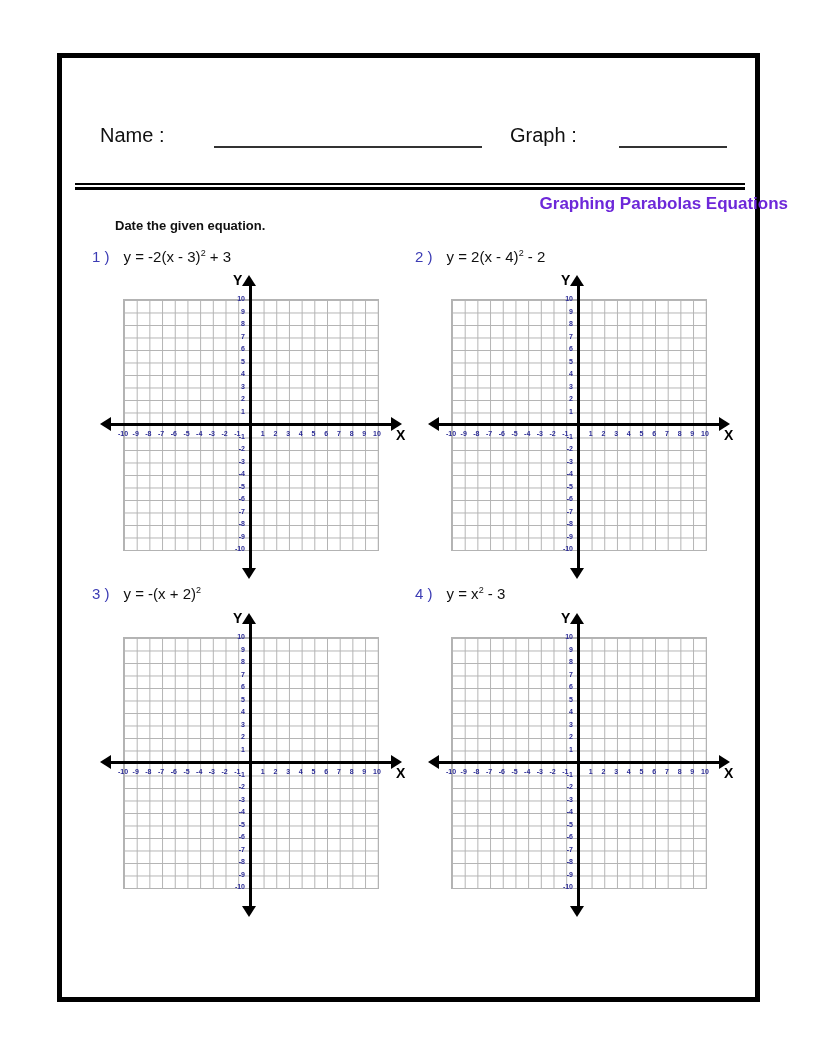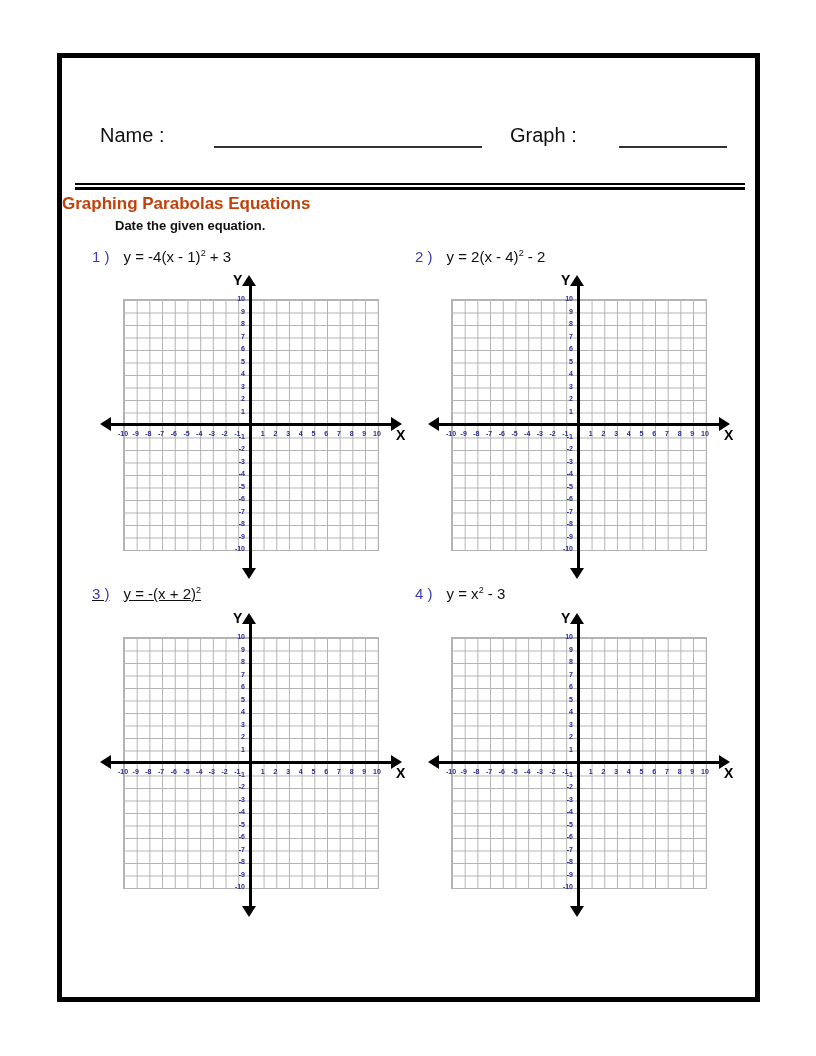--- a/index.html
+++ b/index.html
@@ -3,27 +3,27 @@
 <meta charset="utf-8">
 <style>
   html,body{margin:0;padding:0;background:#fff;}
   .page{position:relative;width:816px;height:1056px;background:#fff;font-family:"Liberation Sans",sans-serif;overflow:hidden;}
   .sheet{position:absolute;left:57px;top:53px;width:703px;height:949px;border:5px solid #000;box-sizing:border-box;}
   .name-label{position:absolute;left:38px;top:66px;font-size:20px;color:#111;}
   .date-label{position:absolute;left:448px;top:66px;font-size:20px;color:#111;}
   .name-line{position:absolute;left:152px;top:66px;width:268px;height:22px;border-bottom:2px solid #333;}
   .date-line{position:absolute;left:557px;top:66px;width:108px;height:22px;border-bottom:2px solid #333;}
   .double-rule{position:absolute;left:13px;top:125px;width:670px;height:7px;border-top:2px solid #000;border-bottom:3px solid #000;box-sizing:border-box;}
-  .title{position:absolute;left:0;top:136px;width:100%;text-align:left;font-size:17px;font-weight:bold;color:#c2410c;}
+  .title{position:absolute;left:0;top:136px;width:100%;text-align:right;font-size:17px;font-weight:bold;color:#6d28d9;padding-left:33px;}
   .instruction{position:absolute;left:53px;top:160px;font-size:13px;font-weight:bold;color:#111;}
   .plabel{position:absolute;font-size:15px;color:#111;white-space:nowrap;}
   .plabel .pnum{color:#3c3cb4;margin-right:14px;}
   .plabel sup{font-size:9px;}
   .p1{left:30px;top:190px;} .p2{left:353px;top:190px;}
-  .p3{left:30px;top:527px;text-decoration:underline;} .p4{left:353px;top:527px;}
+  .p3{left:30px;top:527px;} .p4{left:353px;top:527px;}
   .graph{position:absolute;width:310px;height:302px;}
   .g1{left:38px;top:217px;} .g2{left:366px;top:217px;}
   .g3{left:38px;top:555px;} .g4{left:366px;top:555px;}
   .grid{position:absolute;left:23px;top:24px;width:254px;height:250px;border:1px solid #b3b3b3;box-sizing:content-box;
         background-image:linear-gradient(to right,#b3b3b3 1px,transparent 1px),linear-gradient(to bottom,#b3b3b3 1px,transparent 1px);
         background-size:12.7px 12.5px;}
   .xaxis{position:absolute;left:8px;top:147.5px;width:284px;height:3px;background:#000;}
   .yaxis{position:absolute;left:148.5px;top:6px;width:3px;height:288px;background:#000;}
   .ah{position:absolute;width:0;height:0;}
   .ah-left{left:0;top:142px;border-top:7px solid transparent;border-bottom:7px solid transparent;border-right:11px solid #000;}
@@ -47,21 +47,21 @@
     <div class="name-line"></div>
     <span class="date-label">Graph :</span>
     <div class="date-line"></div>
 
     <div class="double-rule"></div>
 
     <div class="title">Graphing Parabolas Equations</div>
     <div class="instruction">Date the given equation.</div>
 
     <div class="plabel p1">
-      <span class="pnum">1 )</span><span><span>y = -4(x - 1)</span><sup>2</sup><span> + 3</span></span>
+      <span class="pnum">1 )</span><span><span>y = -2(x - 3)</span><sup>2</sup><span> + 3</span></span>
     </div>
     <div class="plabel p2">
       <span class="pnum">2 )</span><span><span>y = 2(x - 4)</span><sup>2</sup><span> - 2</span></span>
     </div>
     <div class="plabel p3">
       <span class="pnum">3 )</span><span><span>y = -(x + 2)</span><sup>2</sup><span></span></span>
     </div>
     <div class="plabel p4">
       <span class="pnum">4 )</span><span><span>y = x</span><sup>2</sup><span> - 3</span></span>
     </div>

